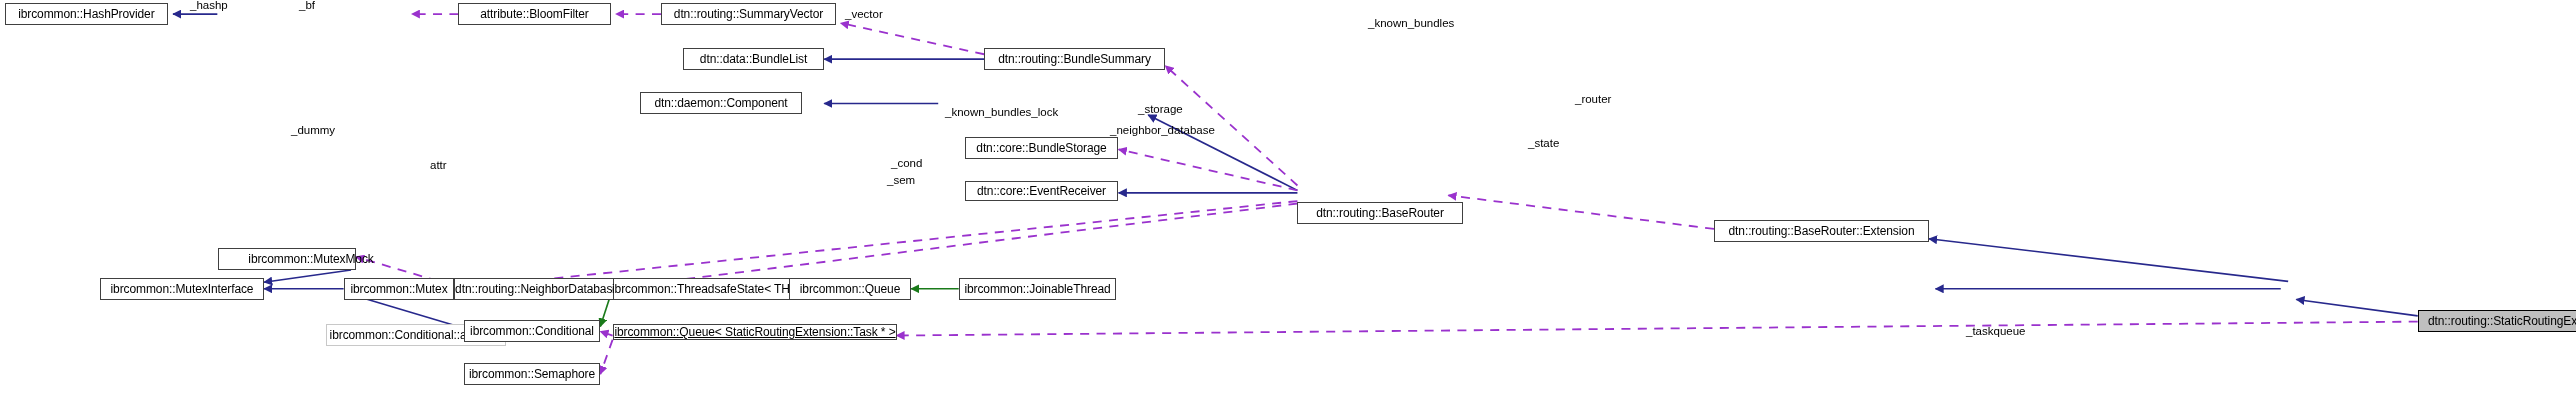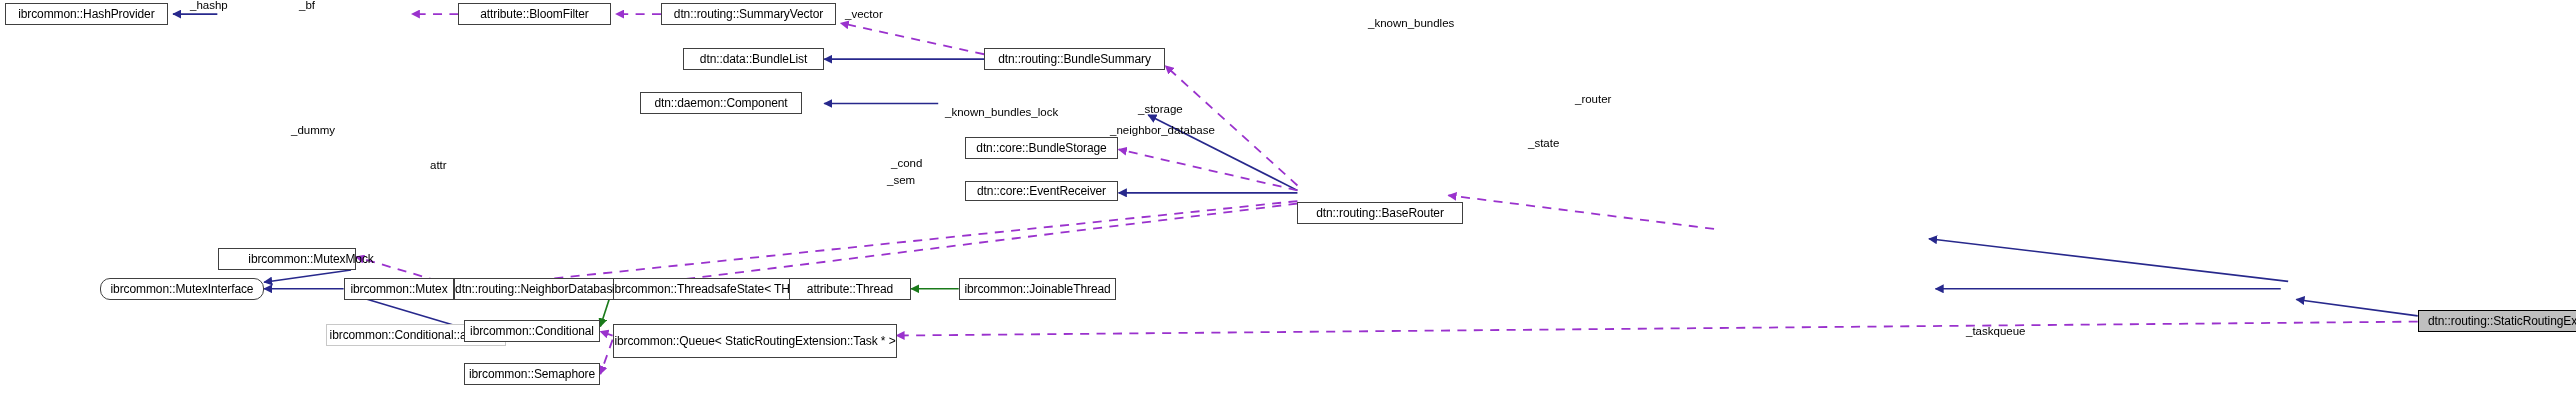--- a/index.html
+++ b/index.html
@@ -116,31 +116,32 @@
 
   <div class="node" style="left:4.9px;    top:2.5px;   width:163px; height:22px;">ibrcommon::HashProvider</div>
   <div class="node" style="left:458px;  top:2.5px;   width:153px; height:22px;">attribute::BloomFilter</div>
   <div class="node" style="left:661px;  top:2.5px;   width:175px; height:22px;">dtn::routing::SummaryVector</div>
   <div class="node" style="left:683px;  top:48px;  width:141px; height:22px;">dtn::data::BundleList</div>
   <div class="node" style="left:984px; top:48px;  width:181px; height:22px;">dtn::routing::BundleSummary</div>
   <div class="node" style="left:640px;  top:92px; width:162px; height:22px;">dtn::daemon::Component</div>
   <div class="node" style="left:965px; top:137px; width:153px; height:22px;">dtn::core::BundleStorage</div>
   <div class="node" style="left:965px; top:181px; width:153px; height:20px;">dtn::core::EventReceiver</div>
   <div class="node" style="left:1297px; top:174px; width:166px; height:22px;margin-top:28px;">dtn::routing::BaseRouter</div>
-  <div class="node" style="left:100px;  top:278px; width:164px; height:22px;border-radius:10px;">ibrcommon::MutexInterface</div>
+  <div class="node" style="left:1714px; top:220px; width:215px; height:22px;">dtn::routing::BaseRouter::Extension</div>
+  <div class="node" style="left:100px;  top:278px; width:164px; height:22px;">ibrcommon::MutexInterface</div>
   <div class="node" style="left:218px;  top:248px; width:138px; height:22px;padding-left:48px;">ibrcommon::MutexMock</div>
   <div class="node" style="left:344px;  top:278px; width:110px; height:22px;">ibrcommon::Mutex</div>
   <div class="node" style="left:454px;  top:278px; width:166px; height:22px;">dtn::routing::NeighborDatabase</div>
   <div class="node" style="left:613px;  top:278px; width:262px; height:22px;">ibrcommon::ThreadsafeState&lt; THREAD_STATE &gt;</div>
-  <div class="node" style="left:789px;  top:278px; width:122px; height:22px;">attribute::Thread</div>
+  <div class="node" style="left:789px;  top:278px; width:122px; height:22px;">ibrcommon::Queue</div>
   <div class="node" style="left:959px; top:278px; width:157px; height:22px;">ibrcommon::JoinableThread</div>
   <div class="node highlight" style="left:2418px; top:310px; width:207px; height:22px;">dtn::routing::StaticRoutingExtension</div>
   <div class="node faded" style="left:326px;  top:324px; width:180px; height:22px;">ibrcommon::Conditional::attribute</div>
   <div class="node" style="left:464px;  top:320px; width:136px; height:22px;">ibrcommon::Conditional</div>
-  <div class="node" style="left:613px;  top:324px; width:284px; height:34px;">ibrcommon::Queue&lt; StaticRoutingExtension::Task * &gt;</div>
+  <div class="node" style="left:613px;  top:324px; width:284px; height:16px;text-decoration:underline;">ibrcommon::Queue&lt; StaticRoutingExtension::Task * &gt;</div>
   <div class="node" style="left:464px;  top:363px; width:136px; height:22px;">ibrcommon::Semaphore</div>
 
   <div class="edge-label" style="left:190px;  top:0px;">_hashp</div>
   <div class="edge-label" style="left:299px;  top:0px;">_bf</div>
   <div class="edge-label" style="left:845px; top:9px;">_vector</div>
   <div class="edge-label" style="left:1368px; top:18px;">_known_bundles</div>
   <div class="edge-label" style="left:1138px; top:104px;text-align:right;">_storage</div>
   <div class="edge-label" style="left:1575px; top:94px;">_router</div>
   <div class="edge-label" style="left:291px;  top:125px;">_dummy</div>
   <div class="edge-label" style="left:945px; top:107px;">_known_bundles_lock</div>

